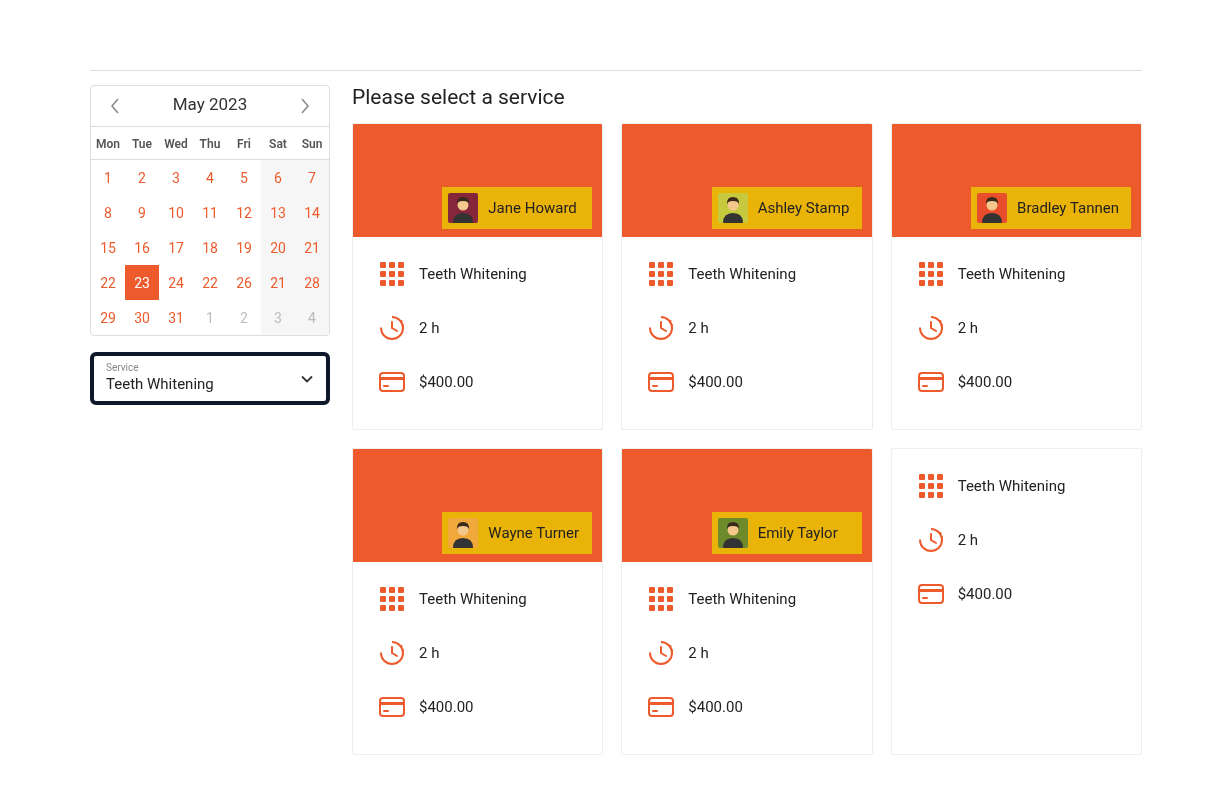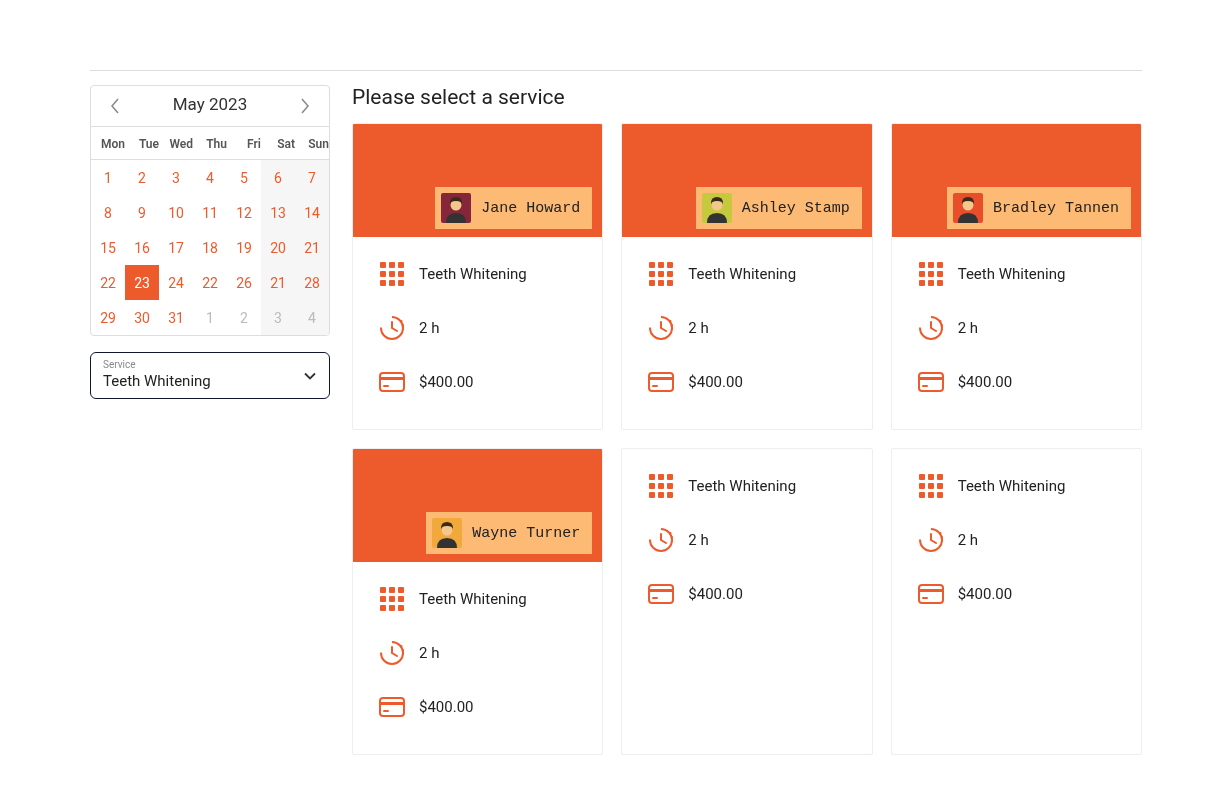--- a/index.html
+++ b/index.html
@@ -49,21 +49,21 @@
   }
   .cal-title {
     font-size: 17px;
     color: #333;
   }
   .cal-grid {
     display: grid;
     grid-template-columns: repeat(7, 1fr);
   }
   .cal-dow {
-    text-align: right;
+    text-align: center;
     font-size: 12px;
     font-weight: 600;
     color: #555;
     padding: 10px 0 8px;
     border-bottom: 1px solid #ddd;
   }
   .cal-day {
     height: 35px;
     display: flex;
     align-items: center;
@@ -76,21 +76,21 @@
   .cal-day.active { color: #ed5b2d; }
   .cal-day.other { color: #bbb; }
   .cal-day.selected {
     background: #ed5b2d;
     color: #fff;
     text-align: center;
   }
   .cal-day.weekend-bg { background: #f6f6f6; }
   .select-box {
     margin-top: 16px;
-    border: 1px solid #0f172a;
+    border: 4px solid #0f172a;
     border-radius: 6px;
     padding: 6px 12px 8px;
     position: relative;
     cursor: pointer;
   }
   .select-label {
     font-size: 10px;
     color: #888;
   }
   .select-value {
@@ -126,27 +126,26 @@
   }
   .card-top {
     background: #ed5b2d;
     height: 113px;
     position: relative;
   }
   .card-badge {
     position: absolute;
     bottom: 8px;
     right: 10px;
-    background: #fdba74;
+    background: #eab308;
     display: flex;
     align-items: center;
     gap: 10px;
     padding: 6px 12px 6px 6px;
     min-width: 150px;
-    font-family: Liberation Mono, monospace;
   }
   .avatar {
     width: 30px;
     height: 30px;
     border-radius: 2px;
     display: flex;
     align-items: flex-end;
     justify-content: center;
     overflow: hidden;
   }
@@ -475,20 +474,33 @@
     <rect x="1" y="1" width="24" height="18" rx="3" stroke="#ed5b2d" stroke-width="2" fill="none"></rect>
     <rect x="1" y="5" width="24" height="3" fill="#ed5b2d"></rect>
     <rect x="4" y="13" width="6" height="2" rx="1" fill="#ed5b2d"></rect>
   </svg>
                 </div>
         <span>$400.00</span>
       </div>
     </div>
           </div>
           <div class="card">
+    <div class="card-top">
+      <div class="card-badge">
+        <div class="avatar">
+                  <svg width="30" height="30" viewBox="0 0 30 30">
+    <rect width="30" height="30" fill="#6d8b2b"></rect>
+    <circle cx="15" cy="12" r="5.5" fill="#f4c78d"></circle>
+    <path d="M5 30 Q5 20 15 20 Q25 20 25 30 Z" fill="#333"></path>
+    <path d="M9 10 Q9 4 15 4 Q21 4 21 10 L21 12 Q21 8 15 8 Q9 8 9 12 Z" fill="#3a2a1a"></path>
+  </svg>
+                </div>
+        <div class="staff-name">Emily Taylor</div>
+      </div>
+    </div>
     <div class="card-body">
       <div class="card-row">
         <div class="card-icon">
                   <svg width="24" height="24" viewBox="0 0 24 24">
     <rect x="0" y="0" width="6" height="6" rx="1" fill="#ed5b2d"></rect>
     <rect x="9" y="0" width="6" height="6" rx="1" fill="#ed5b2d"></rect>
     <rect x="18" y="0" width="6" height="6" rx="1" fill="#ed5b2d"></rect>
     <rect x="0" y="9" width="6" height="6" rx="1" fill="#ed5b2d"></rect>
     <rect x="9" y="9" width="6" height="6" rx="1" fill="#ed5b2d"></rect>
     <rect x="18" y="9" width="6" height="6" rx="1" fill="#ed5b2d"></rect>

